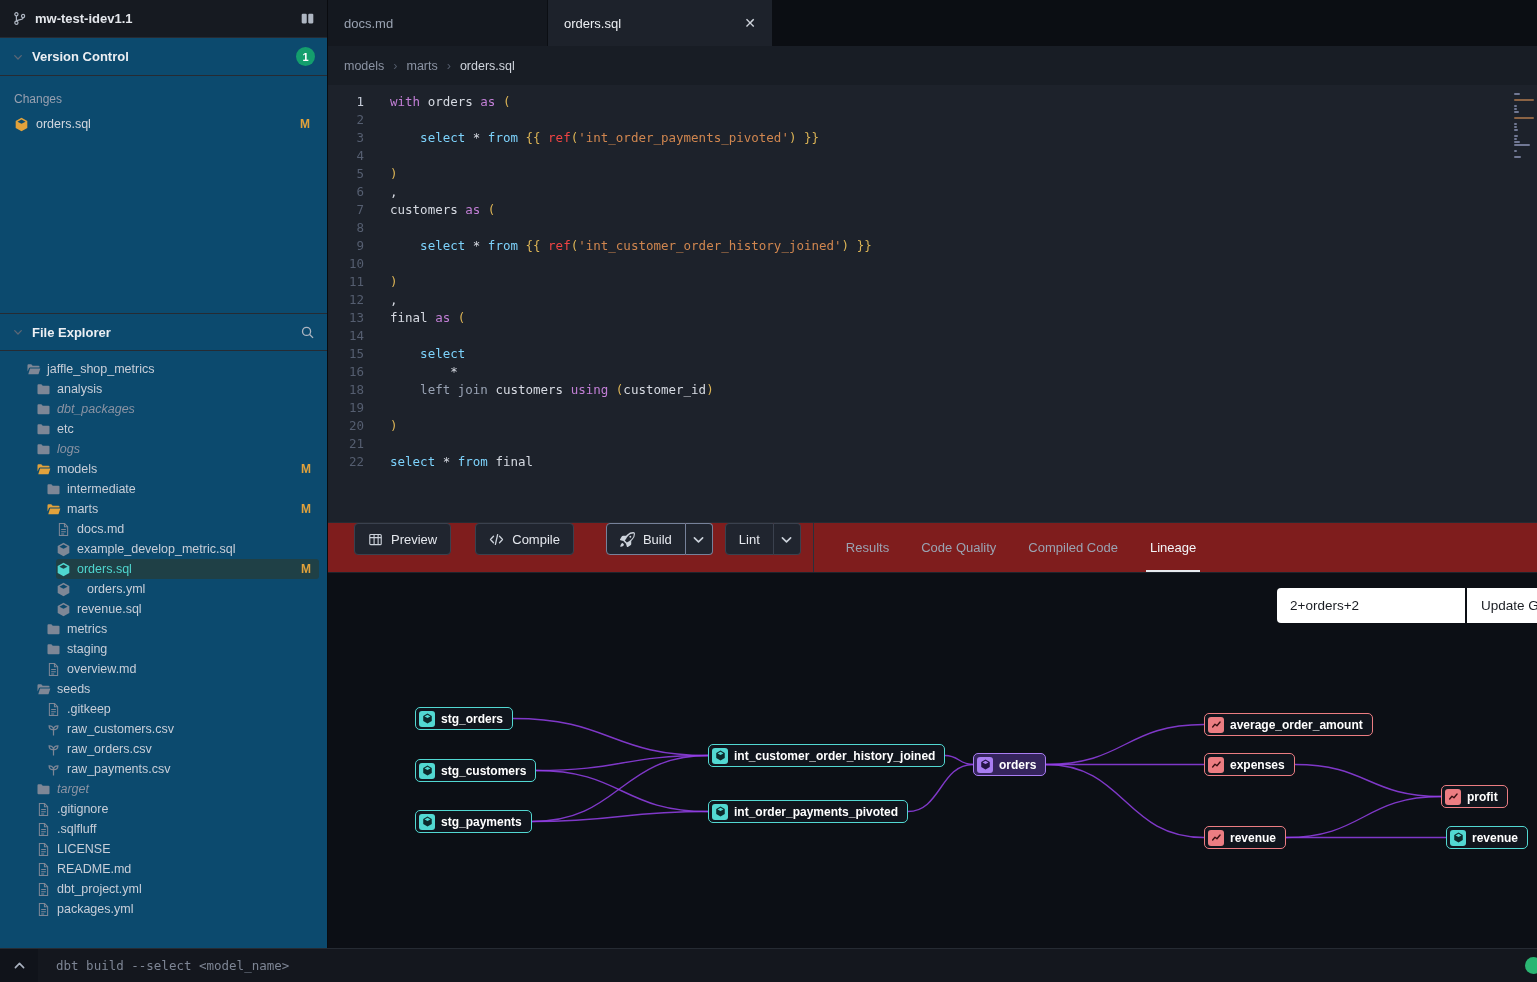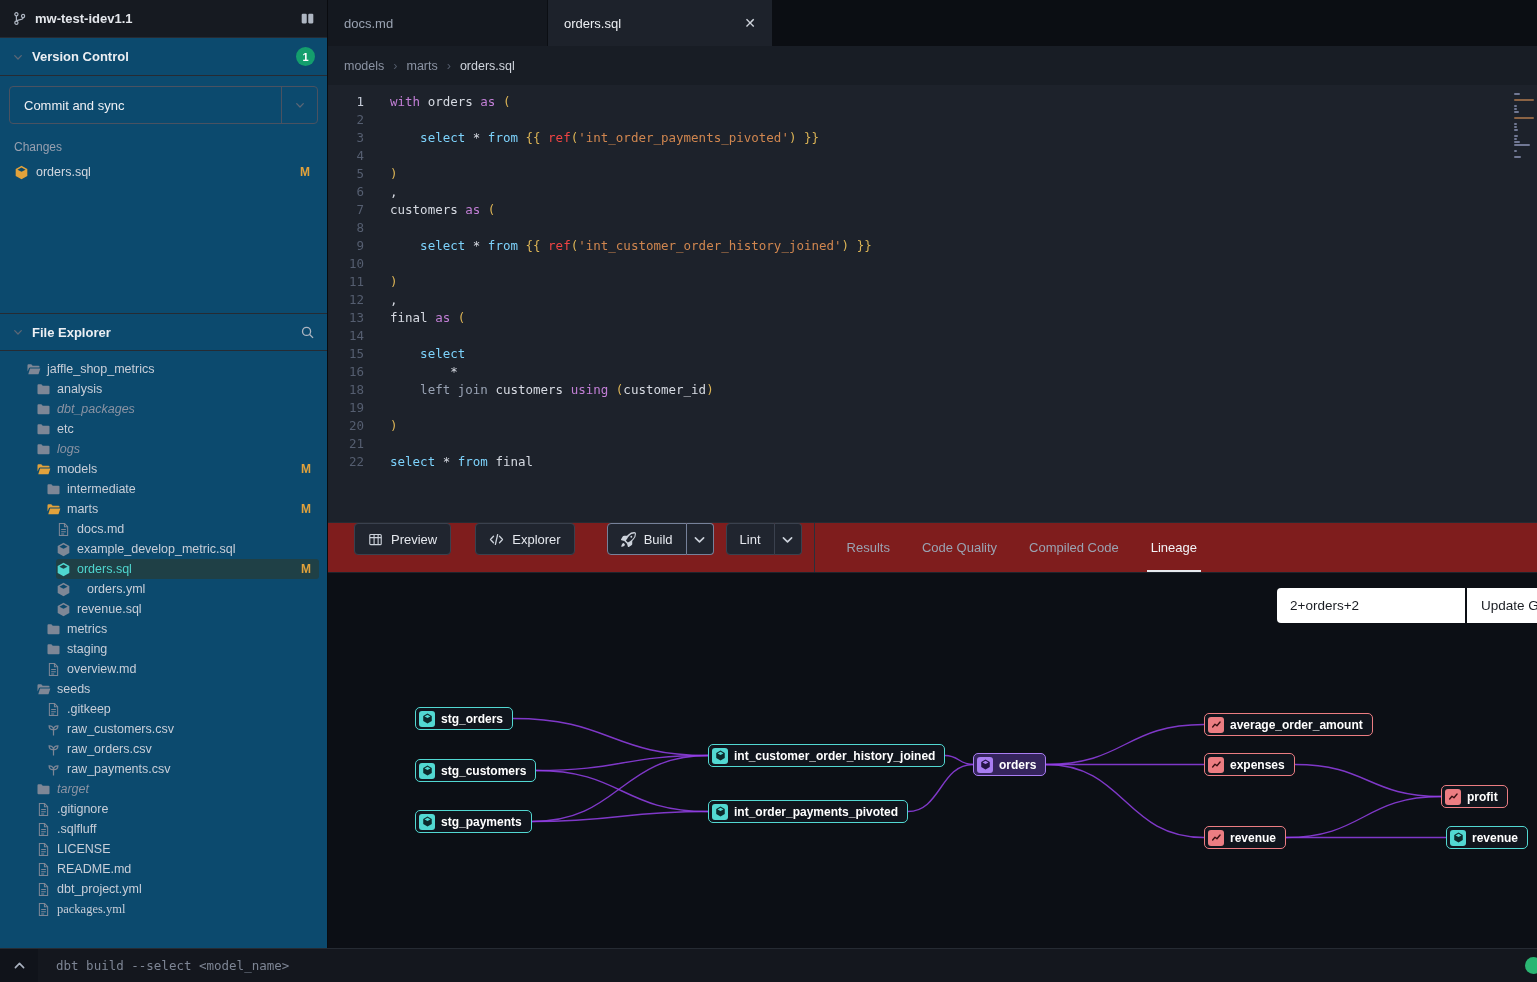--- a/index.html
+++ b/index.html
@@ -131,30 +131,20 @@
       <span class="icon12 dim">
           <svg viewBox="0 0 16 16" fill="none" stroke="currentColor" stroke-width="1.7" stroke-linecap="round" stroke-linejoin="round">
             <path d="M3.6 6.2L8 10.6l4.4-4.4"></path>
           </svg>
         </span>
       <span class="section-title">Version Control</span>
       <span class="vc-badge">1</span>
     </div>
 
     <div class="vc-body">
-      <div class="commit-btn">
-        <span class="commit-label">Commit and sync</span>
-        <span class="commit-dd">
-            <span class="icon12 dim">
-              <svg viewBox="0 0 16 16" fill="none" stroke="currentColor" stroke-width="1.7" stroke-linecap="round" stroke-linejoin="round">
-                <path d="M3.6 6.2L8 10.6l4.4-4.4"></path>
-              </svg>
-            </span>
-          </span>
-      </div>
       <div class="changes-label">Changes</div>
       <div class="change-row">
         <span class="tree-icon amber">
             <svg viewBox="0 0 16 16" fill="currentColor">
               <path d="M8 .9l6.2 3.4v7.4L8 15.1 1.8 11.7V4.3L8 .9zm0 1.7L3.7 5 8 7.3 12.3 5 8 2.6zM3.3 6.2l4 2.2v4.7l-4-2.2V6.2zm9.4 0v4.7l-4 2.2V8.4l4-2.2z"></path>
             </svg>
           </span>
         <span class="change-name">orders.sql</span>
         <span class="m-badge">M</span>
       </div>
@@ -400,21 +390,21 @@
         </div>
         <div class="tree-row" style="margin-left: 36px;">
           <span class="tree-icon">
             <svg viewBox="0 0 16 16" fill="none" stroke="currentColor" stroke-width="1.1">
               <path d="M3.6 1.7h5.6l3.2 3.2v9.4H3.6z"></path>
               <path d="M9 1.7v3.4h3.4M5.5 8.1h5M5.5 10.4h5M5.5 12.7h3.2"></path>
             </svg>
           </span>
           <span class="tree-label">dbt_project.yml</span>
         </div>
-        <div class="tree-row" style="margin-left: 36px; font-family: Liberation Serif, serif;">
+        <div class="tree-row" style="margin-left: 36px;">
           <span class="tree-icon">
             <svg viewBox="0 0 16 16" fill="none" stroke="currentColor" stroke-width="1.1">
               <path d="M3.6 1.7h5.6l3.2 3.2v9.4H3.6z"></path>
               <path d="M9 1.7v3.4h3.4M5.5 8.1h5M5.5 10.4h5M5.5 12.7h3.2"></path>
             </svg>
           </span>
           <span class="tree-label">packages.yml</span>
         </div>
       </div>
   </aside>
@@ -561,21 +551,21 @@
           </span>
         <span>Preview</span>
       </button>
       <button class="tb-btn mr32">
         <span class="tb-icon">
             <svg viewBox="0 0 16 16" fill="none" stroke="currentColor" stroke-width="1.4" stroke-linecap="round" stroke-linejoin="round">
               <path d="M4.8 4.6L1.6 8l3.2 3.4M11.2 4.6L14.4 8l-3.2 3.4"></path>
               <path d="M9.2 2.8L6.8 13.2"></path>
             </svg>
           </span>
-        <span>Explorer</span>
+        <span>Compile</span>
       </button>
       <span class="split build mr12">
         <button class="tb-btn">
           <span class="tb-icon">
               <svg viewBox="0 0 16 16" fill="currentColor">
                 <path d="M14.064 0a8.75 8.75 0 0 0-6.187 2.563l-.459.458c-.314.314-.616.641-.904.979H3.31a1.75 1.75 0 0 0-1.49.833L.11 7.607a.75.75 0 0 0 .418 1.11l3.102.954c.037.051.079.1.124.145l2.429 2.428c.046.046.094.088.145.125l.954 3.102a.75.75 0 0 0 1.11.418l2.774-1.707a1.75 1.75 0 0 0 .833-1.49V9.485c.338-.288.665-.59.979-.904l.458-.459A8.75 8.75 0 0 0 16 1.936V1.75A1.75 1.75 0 0 0 14.25 0h-.186zM10.5 10.625l-2.616 1.696.548 1.783 1.949-1.2a.25.25 0 0 0 .119-.213v-2.066zM3.678 8.116 5.2 5.766l.176-.266H3.309a.25.25 0 0 0-.213.119l-1.2 1.95 1.782.547zm5.26-4.493A7.25 7.25 0 0 1 14.5 1.5h.25v.25a7.25 7.25 0 0 1-2.123 5.562l-.459.458a15.21 15.21 0 0 1-2.499 2.02l-2.317 1.5-2.143-2.143 1.5-2.317a15.25 15.25 0 0 1 2.02-2.5l.459-.457zM12 5a1 1 0 1 1-2 0 1 1 0 0 1 2 0zm-8.44 9.56a1.5 1.5 0 1 0-2.12-2.12c-.734.73-1.047 2.332-1.15 3.003a.23.23 0 0 0 .265.265c.671-.103 2.273-.416 3.005-1.148z"></path>
               </svg>
             </span>
           <span>Build</span>
         </button>

